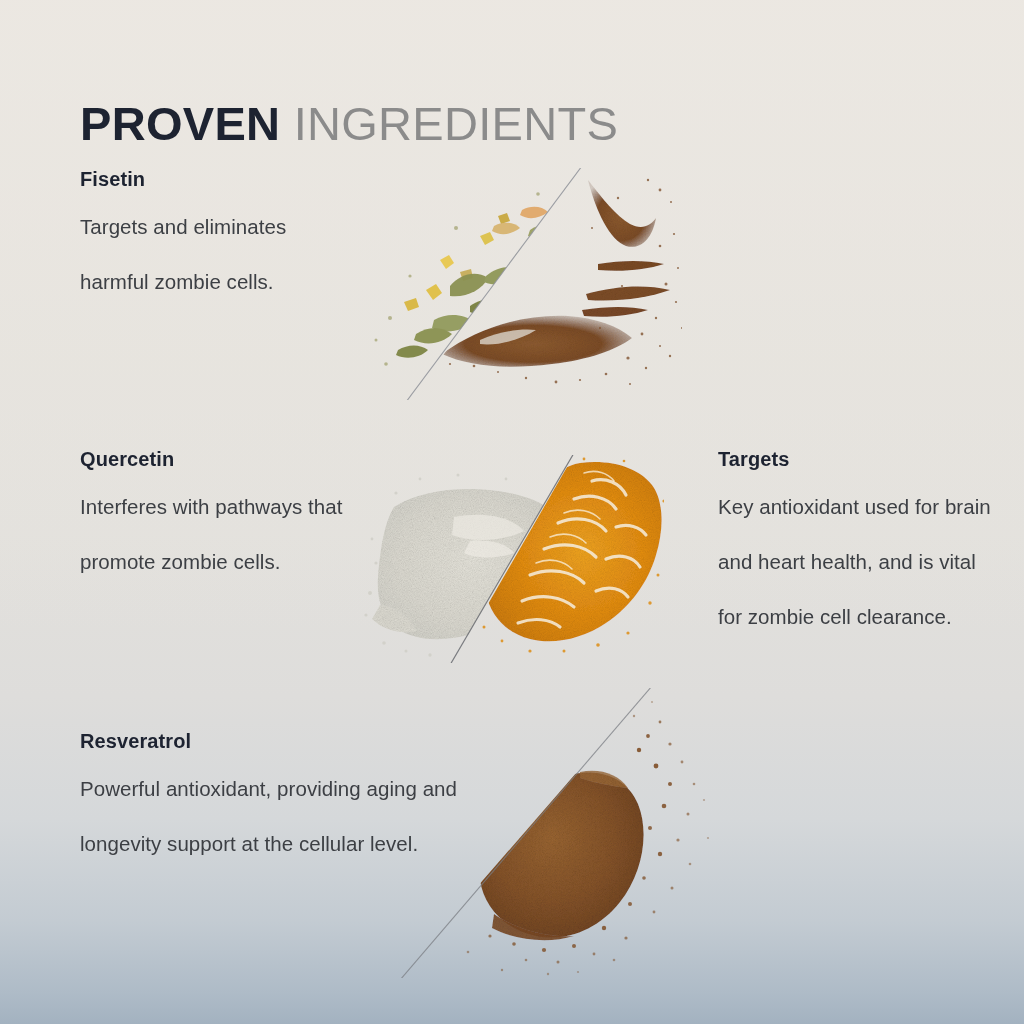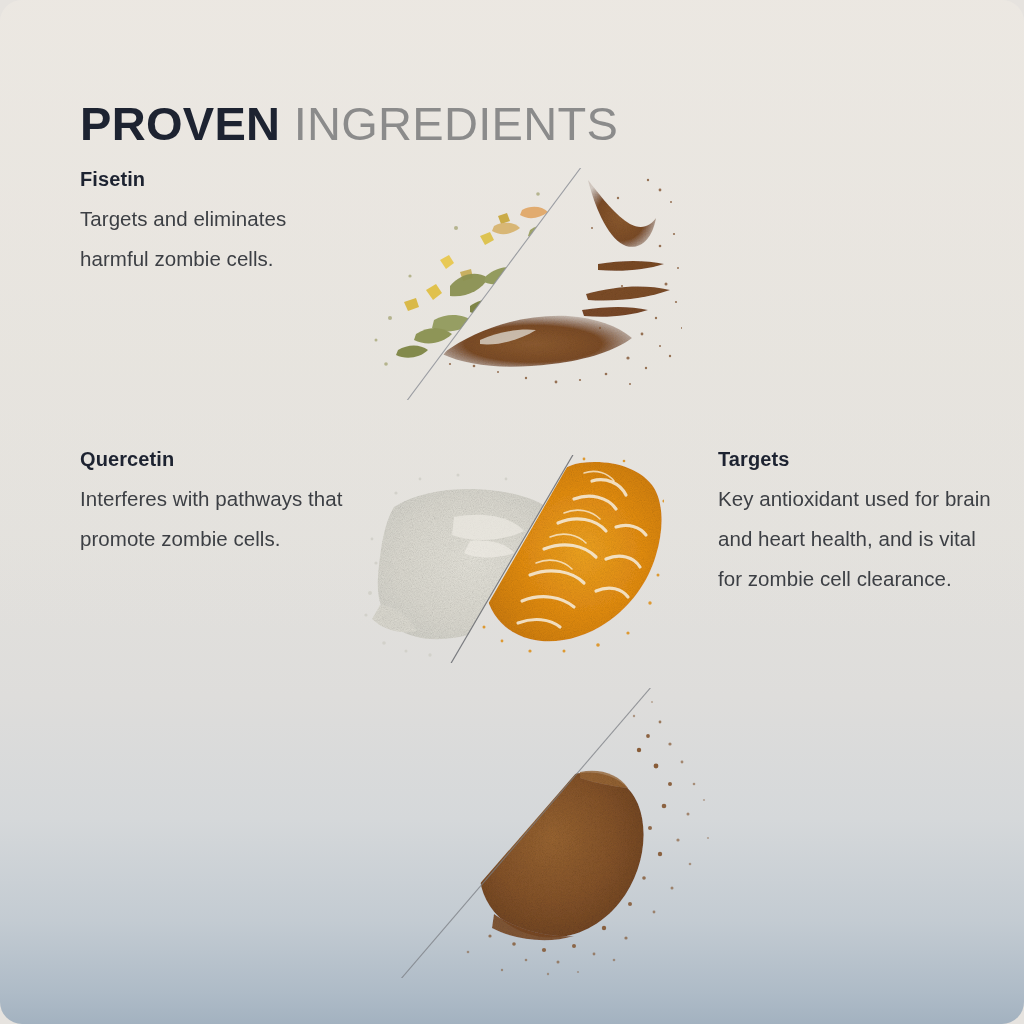--- a/index.html
+++ b/index.html
@@ -22,21 +22,20 @@
     background:
       linear-gradient(180deg,
         #e9e6e1 0%,
         #e7e4df 28%,
         #e3e1dd 52%,
         #dedddb 68%,
         #d5d8da 80%,
         #c3cbd2 90%,
         #aebbc7 97%,
         #a3b2c0 100%);
-    border-radius: 22px;
   }
 
   
   #warm-wash {
     position: absolute;
     inset: 0;
     background: linear-gradient(180deg, rgba(236,232,226,0.85) 0%, rgba(232,229,223,0.55) 35%, rgba(225,224,221,0.0) 62%);
     pointer-events: none;
   }
 
@@ -69,21 +68,21 @@
     color: #1d2331;
     margin: 0 0 8px 0;
     letter-spacing: 0.1px;
     line-height: 1.15;
   }
   .ing-desc {
     font-size: 20.5px;
     font-weight: 400;
     color: #3c3f44;
     margin: 0;
-    line-height: 40px;
+    line-height: 55px;
     letter-spacing: 0.05px;
   }
 
   .blk-fisetin       { left: 80px;  top: 168px; width: 268px; }
   .blk-pterostilbene { left: 718px; top: 168px; width: 272px; }
   .blk-quercetin     { left: 80px;  top: 448px; width: 268px; }
   .blk-curcumin      { left: 718px; top: 448px; width: 276px; }
   .blk-resveratrol   { left: 80px;  top: 730px; width: 420px; }
 
   
@@ -411,14 +410,18 @@
   <div class="ing-block blk-quercetin">
     <div class="ing-name">Quercetin</div>
     <p class="ing-desc">Interferes with pathways that promote zombie cells.</p>
   </div>
 
   <div class="ing-block blk-curcumin">
     <div class="ing-name">Targets</div>
     <p class="ing-desc">Key antioxidant used for brain and heart health, and is vital for zombie cell clearance.</p>
   </div>
 
+  <div class="ing-block blk-resveratrol">
+    <div class="ing-name">Resveratrol</div>
+    <p class="ing-desc">Powerful antioxidant, providing aging and longevity support at the cellular level.</p>
+  </div>
 
 </div>
 
 </body></html>

